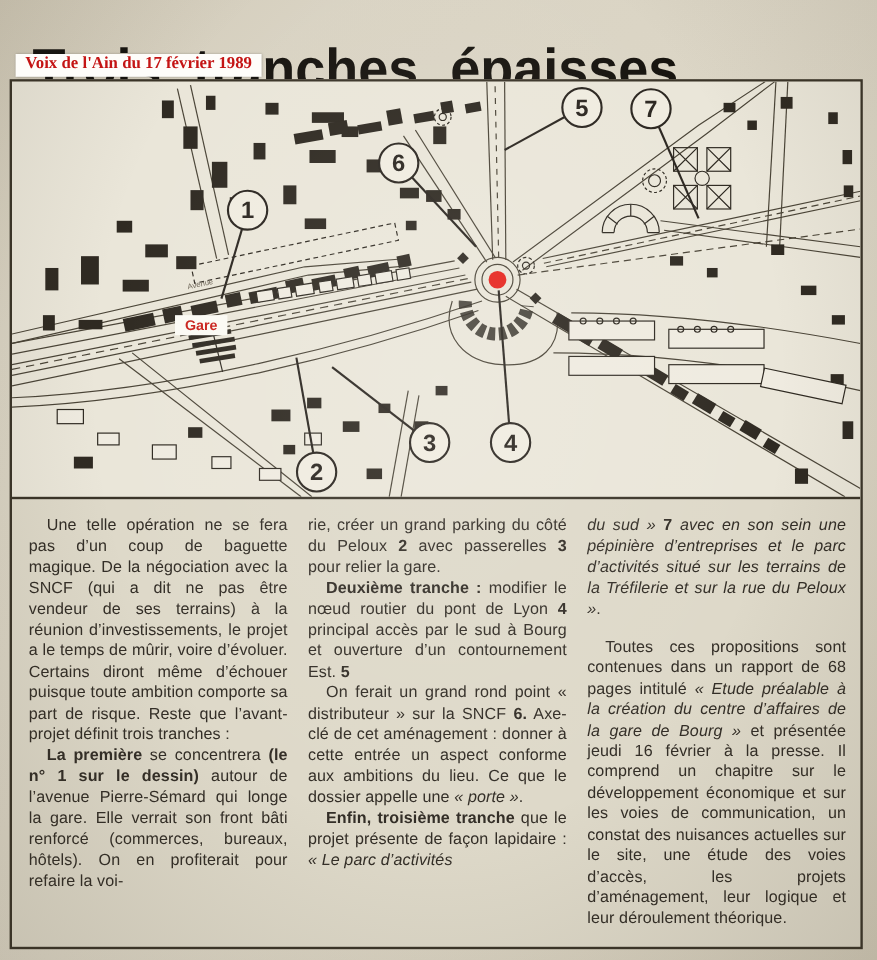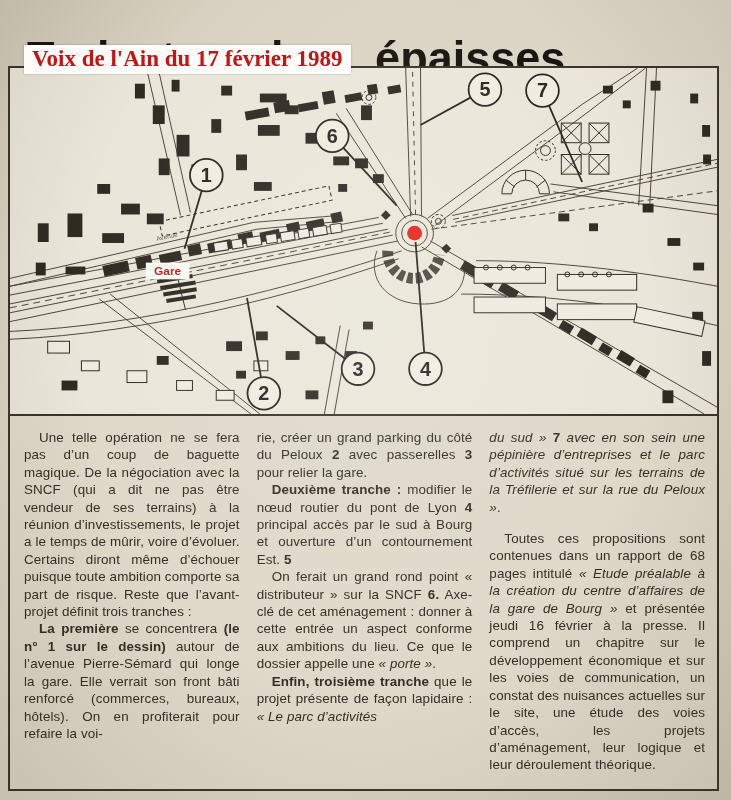--- a/index.html
+++ b/index.html
@@ -4,22 +4,22 @@
 <style>
   html,body{margin:0;padding:0;background:#b9b2a2;}
   .page{position:relative;width:731px;height:800px;margin:0 auto;overflow:hidden;
         background:linear-gradient(135deg,#cfc8b6 0%,#d9d3c3 18%,#ddd7c7 55%,#d3ccba 100%);
         font-family:"Liberation Sans",sans-serif;}
   .page::after{content:"";position:absolute;inset:0;pointer-events:none;
         background:radial-gradient(ellipse at 50% 40%,rgba(255,255,255,.12) 0%,rgba(0,0,0,0) 55%,rgba(60,50,30,.14) 100%);}
   .headline{position:absolute;left:27px;top:2px;width:700px;font-size:45px;line-height:52px;
         font-weight:bold;letter-spacing:0px;word-spacing:14px;color:#17140f;
         transform:scaleY(1.04);white-space:nowrap;}
-  .stamp{position:absolute;left:24px;top:45px;background:#fefdfa;color:#c41414;
-        font-family:"Liberation Serif",serif;font-weight:bold;font-size:23px;
+  .stamp{position:absolute;left:13px;top:45px;background:#fefdfa;color:#c41414;
+        font-family:"Liberation Serif",serif;font-weight:bold;font-size:14px;
         padding:1px 8px 2px 8px;box-shadow:0 0 2px rgba(0,0,0,.25);z-index:5;}
   .frame{position:absolute;left:8px;top:66px;width:711px;height:725px;
         border:2px solid #3a3428;background:#ded9c9;box-sizing:border-box;overflow:hidden;}
   .map{position:absolute;left:0;top:0;width:100%;height:348px;border-bottom:2px solid #3a3428;
         background:#eae6d9;box-sizing:border-box;}
   .map svg{display:block;width:100%;height:100%;}
   .cols{position:absolute;left:0;top:350px;right:0;bottom:0;display:flex;
         gap:17px;padding:11px 12px 6px 14px;}
   .col{flex:1 1 0;min-width:0;}
   .para{margin:0;font-size:13.4px;line-height:17.4px;color:#332e27;text-align:justify;

